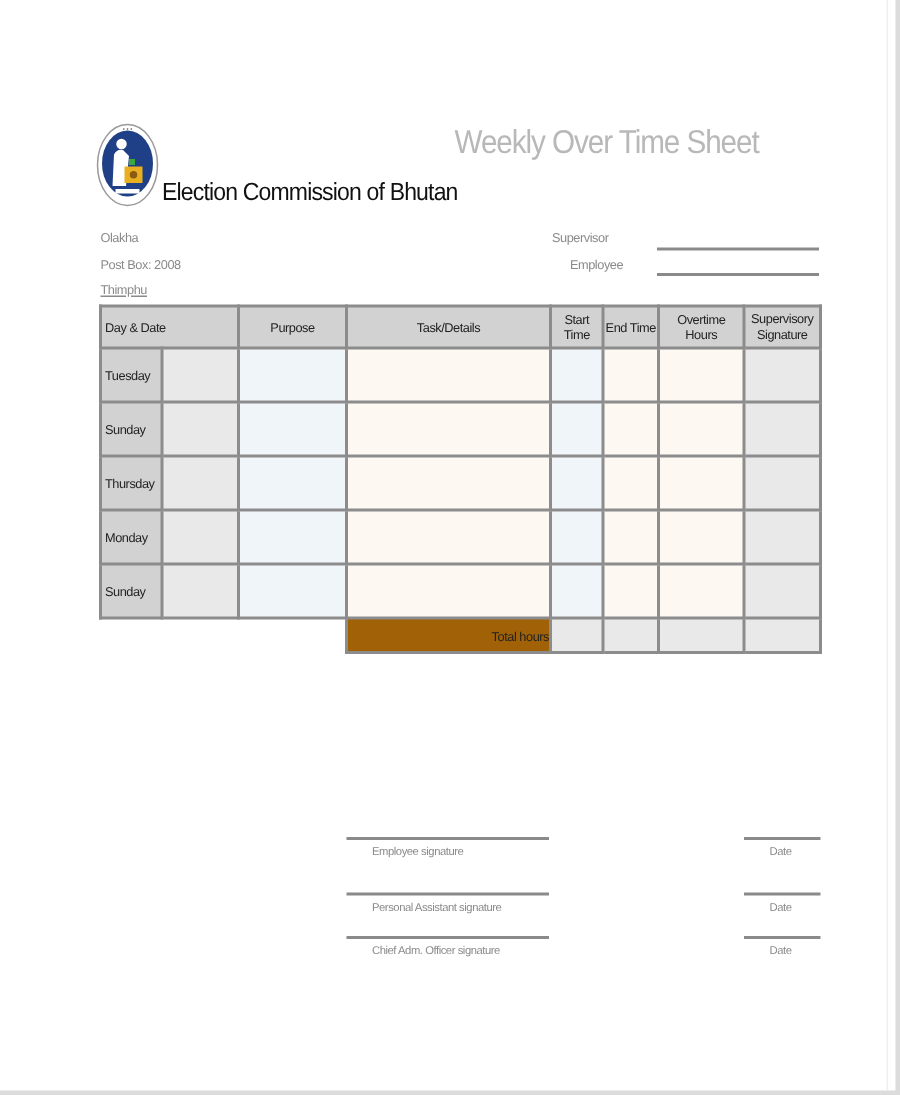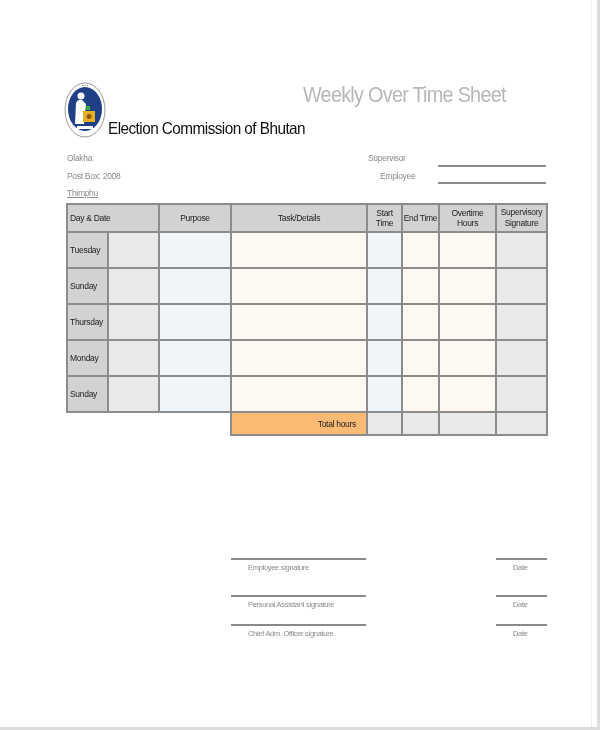--- a/index.html
+++ b/index.html
@@ -23,21 +23,21 @@
   .day { background:#d2d2d2; padding-left:2px !important; }
   .c-date { background:#e9e9e9; }
   .c-purpose { background:#f0f5fa; }
   .c-task { background:#fdf9f2; }
   .c-start { background:#f0f5fa; }
   .c-end { background:#fdf9f2; }
   .c-ot { background:#fdf9f2; }
   .c-sig { background:#e9e9e9; }
   .total td { height:21px; }
   .total td.none { border:none; background:transparent; }
-  .total td.lbl { background:#fdba74; text-align:right; padding-right:10px; }
+  .total td.lbl { background:#a16207; text-align:right; padding-right:0; }
   .total td.val { background:#e9e9e9; }
   .sig-line { height:2px; background:#8a8a8a; }
   .sig-lbl { font-size:7.5px; color:#8a8a8a; letter-spacing:-0.3px;padding-left:16px; }
 </style>
 </head>
 <body>
 
 <div class="page"></div>
 <div class="page-inner-line"></div>
 

